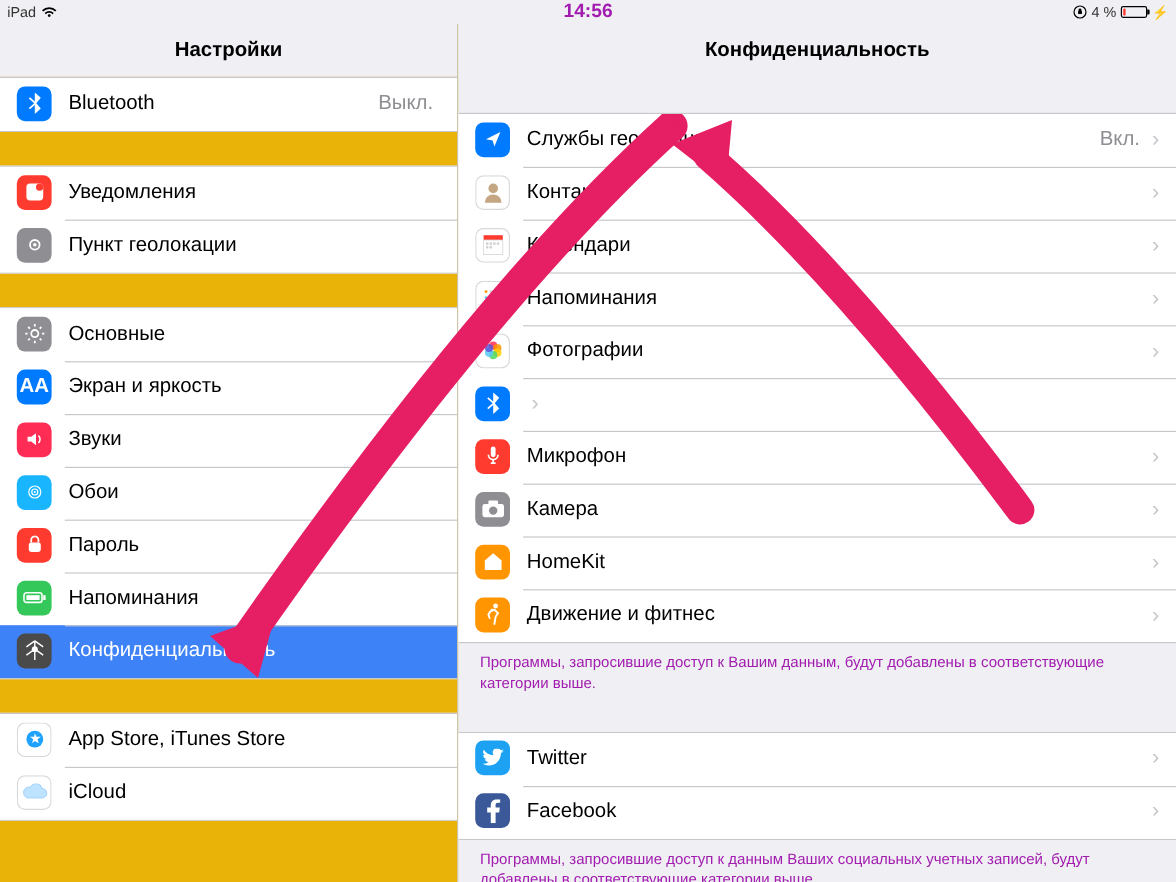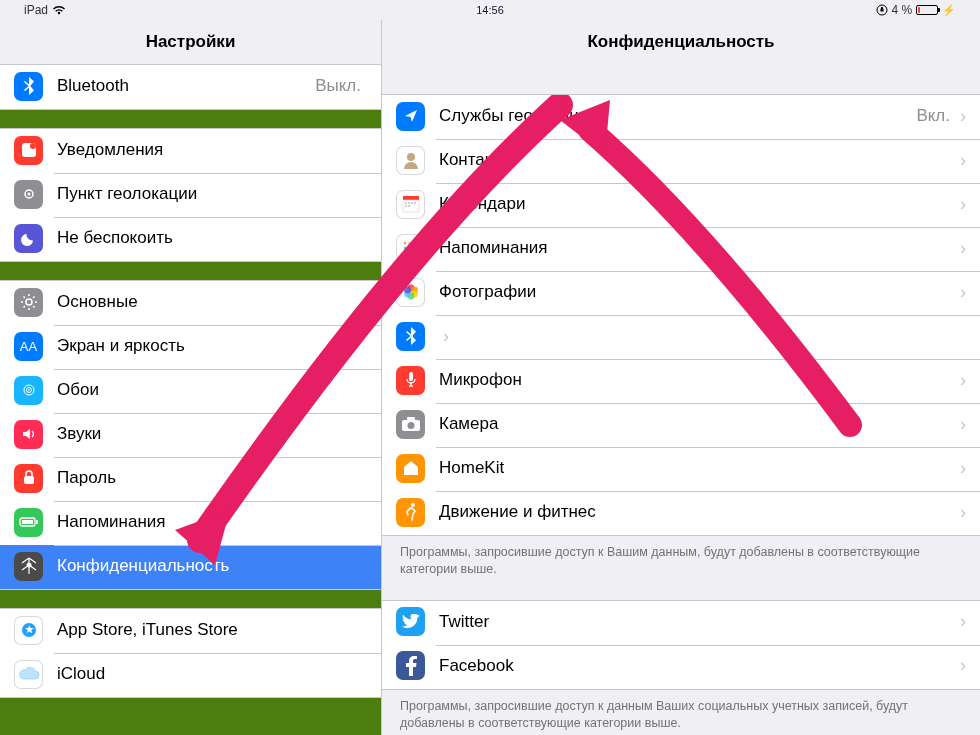--- a/index.html
+++ b/index.html
@@ -9,58 +9,58 @@
     font-size: 17px;
     color: #000;
     background: #efeff4;
     overflow: hidden;
     position: relative;
   }
   
   .statusbar {
     position: absolute; top: 0; left: 0; right: 0; height: 20px;
     display: flex; align-items: center; justify-content: space-between;
-    font-size: 12px; color: #333; padding: 0 24px;
+    font-size: 12px; color: #333; padding: 0 6px;
   }
   .statusbar .left, .statusbar .right { display: flex; align-items: center; gap: 4px; }
-  .statusbar .center { position: absolute; left: 50%; transform: translateX(-50%); font-size: 11px; font-weight: 400; color:#0f172a;}
+  .statusbar .center { position: absolute; left: 50%; transform: translateX(-50%); font-size: 16px; font-weight: 700; color:#a21caf;}
   .batt { display:inline-block; width:22px; height:10px; border:1px solid #000; border-radius:2px; position:relative; }
   .batt::after{content:""; position:absolute; right:-3px; top:2px; width:2px; height:4px; background:#000; border-radius:0 1px 1px 0;}
   .batt .fill{ position:absolute; left:1px; top:1px; bottom:1px; width:8%; background:#ff3b30; border-radius:1px; }
   .lightning { font-size:11px; }
 
   
-  .sidebar { position:absolute; top:20px; left:0; width:382px; bottom:0; background:#4d7c0f; border-right:1px solid #c8c7cc; overflow:hidden;}
+  .sidebar { position:absolute; top:20px; left:0; width:382px; bottom:0; background:#eab308; border-right:1px solid #c8c7cc; overflow:hidden;}
   .detail  { position:absolute; top:20px; left:382px; right:0; bottom:0; background:#efeff4; overflow:hidden;}
   .header { height:44px; display:flex; align-items:center; justify-content:center; background:#f7f7f8; border-bottom:1px solid #c8c7cc; font-weight:600; font-size:17px; }
   .sidebar .header { background:#efeff4; border-bottom:none; }
   .detail  .header { background:#efeff4; border-bottom:none; }
 
-  .group { margin-top: 18px; background:#fff; border-top:1px solid #c8c7cc; border-bottom:1px solid #c8c7cc; }
+  .group { margin-top: 28px; background:#fff; border-top:1px solid #c8c7cc; border-bottom:1px solid #c8c7cc; }
   .group.first-tight { margin-top:0; }
   .cell {
     display:flex; align-items:center; min-height:44px;
     padding: 4px 14px 6px 14px; position:relative;
     background:#fff;
   }
   .cell + .cell::before {
     content:""; position:absolute; top:0; left:54px; right:0; height:1px; background:#c8c7cc;
   }
   .cell .icon {
     width:29px; height:29px; border-radius:7px; margin-right:14px; flex:0 0 29px;
     display:flex; align-items:center; justify-content:center; color:#fff;
   }
   .cell .label { flex:1 1 auto; }
   .cell .value { color:#8e8e93; margin-right:6px; }
   .cell .chev { color:#c7c7cc; font-size:18px; margin-left:4px; }
   .cell.selected { background:#3e82f7; color:#fff; }
   .cell.selected .label { color:#fff; }
   .cell.selected .icon { filter:none; }
 
-  .footer-note { color:#737373; font-size:12.5px; padding:8px 18px 4px 18px; line-height:1.35; }
+  .footer-note { color:#a21caf; font-size:12.5px; padding:8px 18px 4px 18px; line-height:1.35; }
 
   
   .tile-blue   { background:#007aff; }
   .tile-red    { background:#ff3b30; }
   .tile-gray   { background:#8e8e93; }
   .tile-purple { background:#5856d6; }
   .tile-green  { background:#34c759; }
   .tile-orange { background:#ff9500; }
   .tile-pink   { background:#ff2d55; }
   .tile-white  { background:#fff; box-shadow: inset 0 0 0 1px #d9d9d9; color:#555; }
@@ -128,64 +128,56 @@
     </div>
     <div class="cell">
       <div class="icon tile-gray">
         <svg width="18" height="18" viewBox="0 0 18 18">
             <circle cx="9" cy="9" r="4" fill="none" stroke="#fff" stroke-width="1.5"></circle>
             <circle cx="9" cy="9" r="1.5" fill="#fff"></circle>
           </svg>
       </div>
       <span class="label">Пункт геолокации</span>
     </div>
-    <div class="cell">
-      <div class="icon tile-purple">
-        <svg width="16" height="16" viewBox="0 0 16 16">
-            <path d="M12 10.5A6 6 0 015.5 4 6 6 0 1012 10.5z" fill="#fff"></path>
-          </svg>
-      </div>
-      <span class="label">Не беспокоить</span>
-    </div>
   </div>
 
   <div class="group">
     <div class="cell">
       <div class="icon tile-gray">
         <svg width="18" height="18" viewBox="0 0 18 18">
             <circle cx="9" cy="9" r="3" fill="none" stroke="#fff" stroke-width="1.5"></circle>
             <path d="M9 1v2M9 15v2M1 9h2M15 9h2M3.5 3.5l1.4 1.4M13.1 13.1l1.4 1.4M14.5 3.5l-1.4 1.4M4.9 13.1l-1.4 1.4" stroke="#fff" stroke-width="1.5"></path>
           </svg>
       </div>
       <span class="label">Основные</span>
     </div>
     <div class="cell">
       <div class="icon tile-blue">
-        <span style="color:#fff;font-size:13px;font-weight:400;text-align:right;">AA</span>
+        <span style="color:#fff;font-size:17px;font-weight:700;text-align:right;">AA</span>
       </div>
       <span class="label">Экран и яркость</span>
-    </div>
-    <div class="cell">
-      <div class="icon" style="background:#19b5fe">
-        <svg width="18" height="18" viewBox="0 0 18 18">
-            <circle cx="9" cy="9" r="5" fill="none" stroke="#fff" stroke-width="1"></circle>
-            <circle cx="9" cy="9" r="2.5" fill="none" stroke="#fff" stroke-width="1"></circle>
-            <circle cx="9" cy="9" r="0.8" fill="#fff"></circle>
-          </svg>
-      </div>
-      <span class="label">Обои</span>
     </div>
     <div class="cell">
       <div class="icon tile-pink">
         <svg width="16" height="16" viewBox="0 0 16 16">
             <path d="M2 6v4h3l4 3V3L5 6H2z" fill="#fff"></path>
             <path d="M11 5a4 4 0 010 6" fill="none" stroke="#fff" stroke-width="1.3"></path>
           </svg>
       </div>
       <span class="label">Звуки</span>
+    </div>
+    <div class="cell">
+      <div class="icon" style="background:#19b5fe">
+        <svg width="18" height="18" viewBox="0 0 18 18">
+            <circle cx="9" cy="9" r="5" fill="none" stroke="#fff" stroke-width="1"></circle>
+            <circle cx="9" cy="9" r="2.5" fill="none" stroke="#fff" stroke-width="1"></circle>
+            <circle cx="9" cy="9" r="0.8" fill="#fff"></circle>
+          </svg>
+      </div>
+      <span class="label">Обои</span>
     </div>
     <div class="cell">
       <div class="icon tile-red">
         <svg width="14" height="16" viewBox="0 0 14 16">
             <rect x="2" y="6" width="10" height="8" rx="2" fill="#fff"></rect>
             <path d="M4 6V4a3 3 0 016 0v2" fill="none" stroke="#fff" stroke-width="1.5"></path>
           </svg>
       </div>
       <span class="label">Пароль</span>
     </div>

